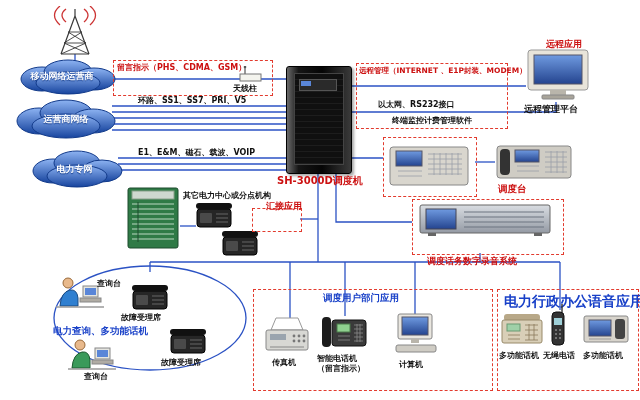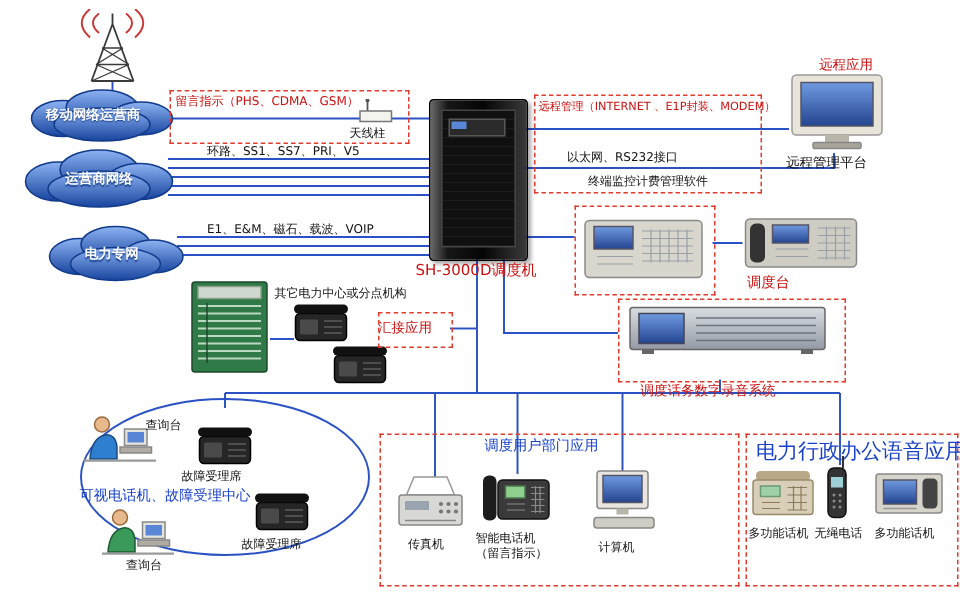--- a/index.html
+++ b/index.html
@@ -1,19 +1,19 @@
 <!DOCTYPE html>
 <html><head>
 <meta charset="utf-8">
 <style>
   html,body{margin:0;padding:0;}
   body{font-family:"DejaVu Sans","Liberation Sans",sans-serif;}
   #stage{position:relative;width:640px;height:400px;background:#ffffff;overflow:hidden;}
   .abs{position:absolute;}
-  .lbl{position:absolute;font-size:8px;font-weight:normal;color:#111;white-space:nowrap;line-height:1.15;}
+  .lbl{position:absolute;font-size:8px;font-weight:bold;color:#111;white-space:nowrap;line-height:1.15;}
   .t-red{color:#cc1111;}
   .t-blue{color:#1840c8;}
   .rbox{position:absolute;border:1px dashed #e23b2e;}
   .cloud-label{position:absolute;text-align:center;font-weight:bold;color:#fff;font-size:9px;text-shadow:0 1px 1px #123a8a;}
   .rack{position:absolute;left:286px;top:66px;width:64px;height:106px;
         background:linear-gradient(90deg,#6a6a6a 0%,#161616 18%,#050505 55%,#3a3a3a 100%);
         border:1px solid #000;border-radius:3px;box-shadow:2px 2px 3px rgba(0,0,0,.35);}
   .rack .door{position:absolute;left:7px;top:6px;right:7px;bottom:8px;border:1px solid #444;
         background:repeating-linear-gradient(180deg,#101010 0 5px,#1d1d1d 5px 6px);}
   .rack .panel{position:absolute;left:12px;top:12px;width:36px;height:10px;background:#2a2a2a;border:1px solid #555;}
@@ -203,41 +203,41 @@
   </svg>
   <svg class="dev" style="left:222px;top:228px" width="36" height="30" viewBox="0 0 36 30">
     <rect x="1" y="9" width="34" height="18" rx="3" fill="#262626" stroke="#000"></rect>
     <rect x="0" y="3" width="36" height="6" rx="3" fill="#111"></rect>
     <rect x="4" y="13" width="12" height="10" rx="1" fill="#4a4a4a"></rect>
     <g stroke="#777" stroke-width="0.8">
         <path d="M20 14 H32 M20 18 H32 M20 22 H32"></path>
       </g>
   </svg>
   <div class="rbox" style="left:252px;top:208px;width:48px;height:22px"></div>
-  <div class="lbl t-red" style="left:252px;top:214px;width:64px;text-align:left;font-size:9px">汇接应用</div>
+  <div class="lbl t-red" style="left:252px;top:201px;width:64px;text-align:center;font-size:9px">汇接应用</div>
 
   <svg class="dev" style="left:56px;top:274px" width="48" height="36" viewBox="0 0 48 36">
     <circle cx="12" cy="9" r="5" fill="#e8b98c" stroke="#9a6a3a"></circle>
     <path d="M4 32 Q5 18 14 16 Q21 15 22 24 L22 32 Z" fill="#2f7fd0" stroke="#1a4a80"></path>
     <rect x="27" y="12" width="15" height="11" fill="#e5e5e0" stroke="#888"></rect>
     <rect x="29" y="14" width="11" height="7" fill="#5a86d8"></rect>
     <rect x="24" y="24" width="21" height="4" fill="#b0aca4" stroke="#888"></rect>
     <line x1="0" y1="33" x2="48" y2="33" stroke="#9a9a9a" stroke-width="1.5"></line>
   </svg>
   <div class="lbl" style="left:97px;top:279px">查询台</div>
   <svg class="dev" style="left:132px;top:282px" width="36" height="30" viewBox="0 0 36 30">
     <rect x="1" y="9" width="34" height="18" rx="3" fill="#262626" stroke="#000"></rect>
     <rect x="0" y="3" width="36" height="6" rx="3" fill="#111"></rect>
     <rect x="4" y="13" width="12" height="10" rx="1" fill="#4a4a4a"></rect>
     <g stroke="#777" stroke-width="0.8">
         <path d="M20 14 H32 M20 18 H32 M20 22 H32"></path>
       </g>
   </svg>
   <div class="lbl" style="left:121px;top:313px">故障受理席</div>
-  <div class="lbl t-blue" style="left:53px;top:326px;font-size:9.5px">可视电话机、故障受理中心</div>
+  <div class="lbl t-blue" style="left:53px;top:326px;font-size:9.5px">电力查询、多功能话机</div>
   <svg class="dev" style="left:68px;top:336px" width="48" height="36" viewBox="0 0 48 36">
     <circle cx="12" cy="9" r="5" fill="#e8b98c" stroke="#9a6a3a"></circle>
     <path d="M4 32 Q5 18 14 16 Q21 15 22 24 L22 32 Z" fill="#3a9a5a" stroke="#1c5a30"></path>
     <rect x="27" y="12" width="15" height="11" fill="#e5e5e0" stroke="#888"></rect>
     <rect x="29" y="14" width="11" height="7" fill="#5a86d8"></rect>
     <rect x="24" y="24" width="21" height="4" fill="#b0aca4" stroke="#888"></rect>
     <line x1="0" y1="33" x2="48" y2="33" stroke="#9a9a9a" stroke-width="1.5"></line>
   </svg>
   <div class="lbl" style="left:84px;top:372px">查询台</div>
   <svg class="dev" style="left:170px;top:326px" width="36" height="30" viewBox="0 0 36 30">

